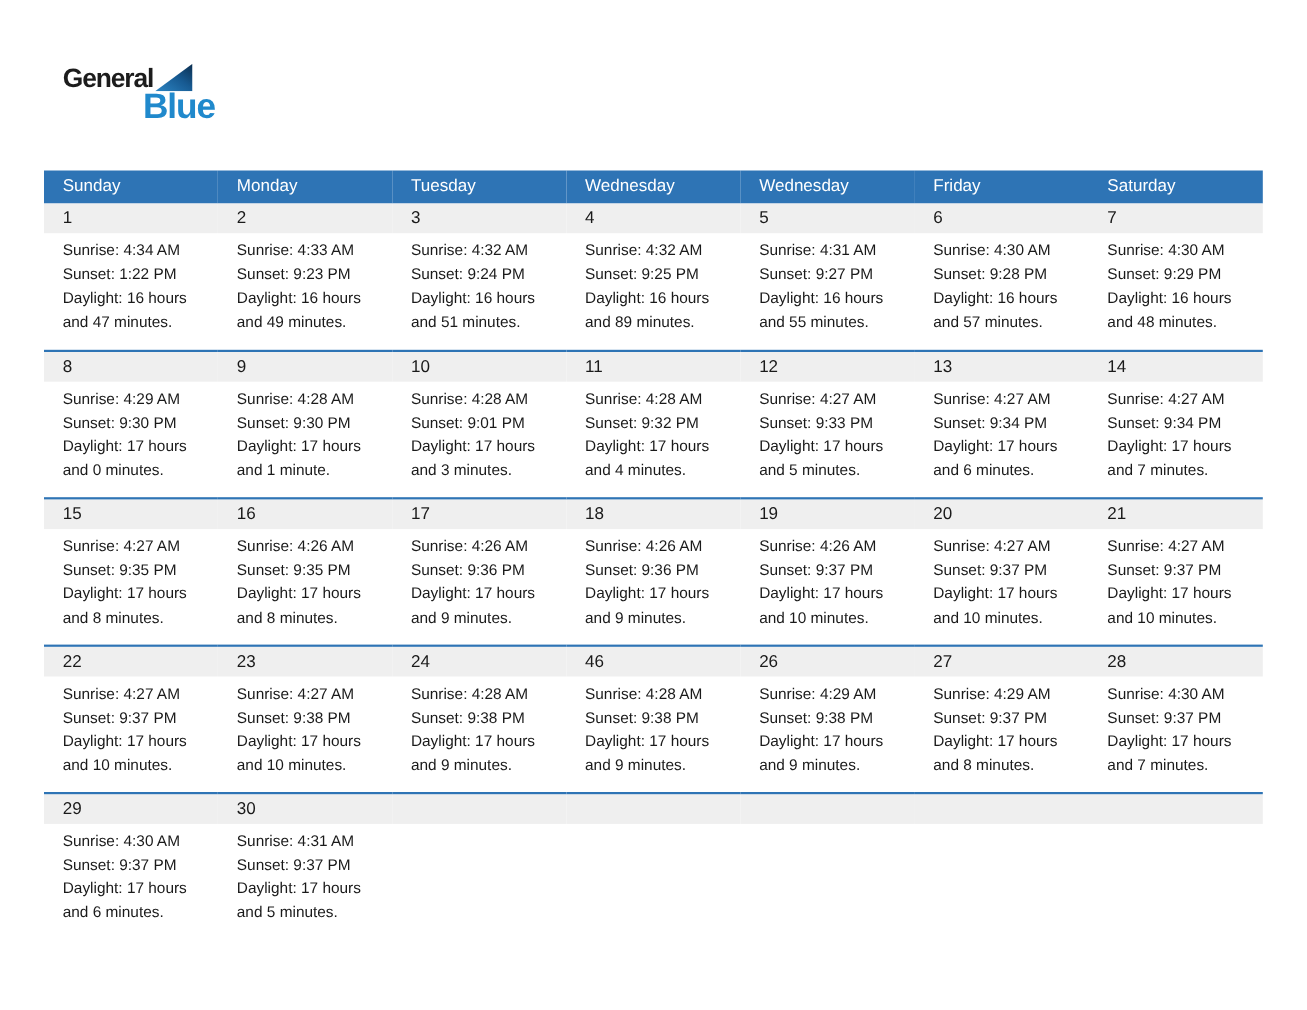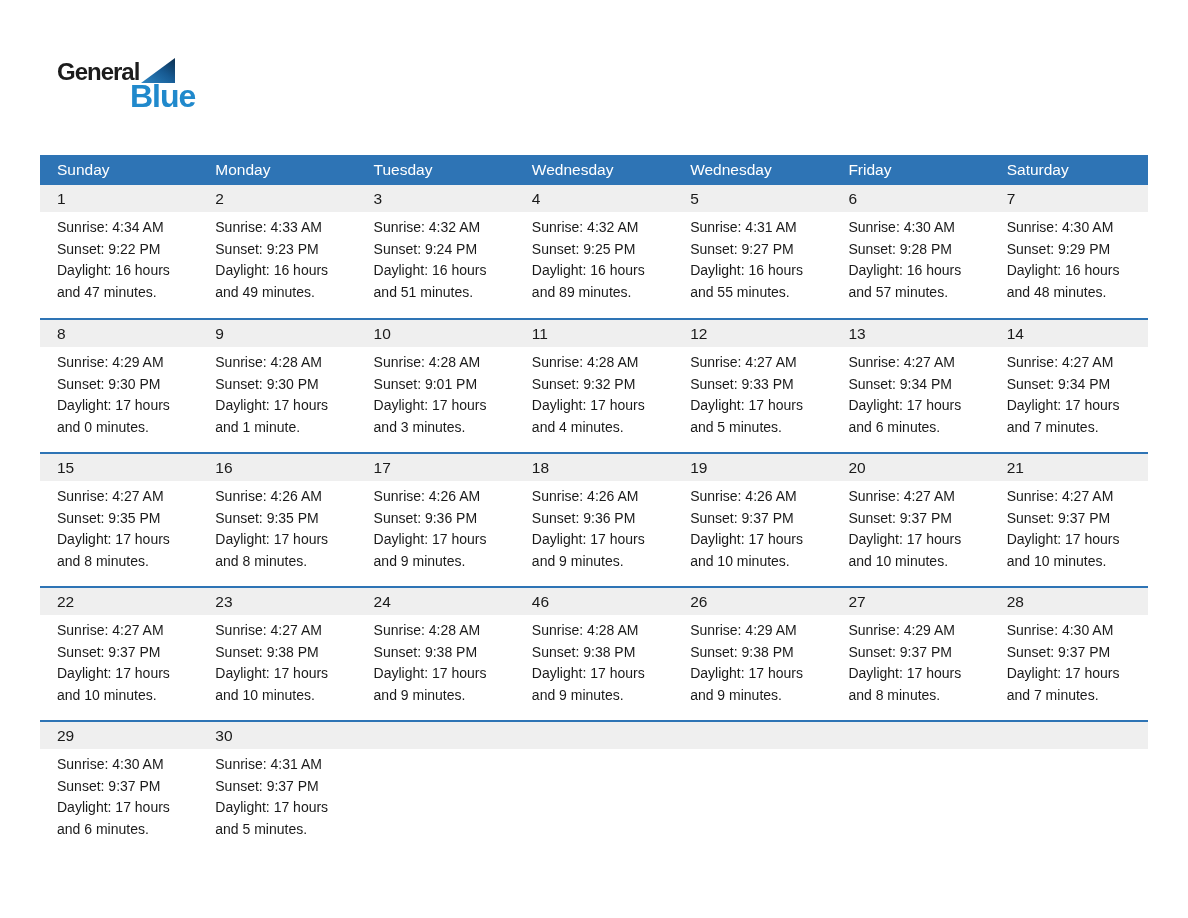--- a/index.html
+++ b/index.html
@@ -71,21 +71,21 @@
           <th>Friday</th>
           <th>Saturday</th>
         </tr>
     </thead>
     <tbody id="weeks-body">
         <tr>
           <td>
             <div class="band"><span>1</span></div>
             <div class="lines">
               <div>Sunrise: 4:34 AM</div>
-              <div>Sunset: 9:22 PM</div>
+              <div>Sunset: 1:22 PM</div>
               <div>Daylight: 16 hours</div>
               <div>and 47 minutes.</div>
             </div>
           </td>
           <td>
             <div class="band"><span>2</span></div>
             <div class="lines">
               <div>Sunrise: 4:33 AM</div>
               <div>Sunset: 9:23 PM</div>
               <div>Daylight: 16 hours</div>

